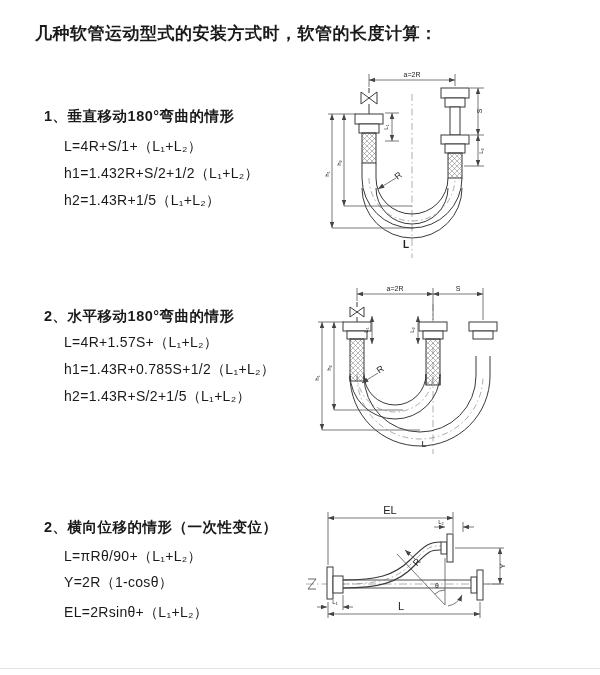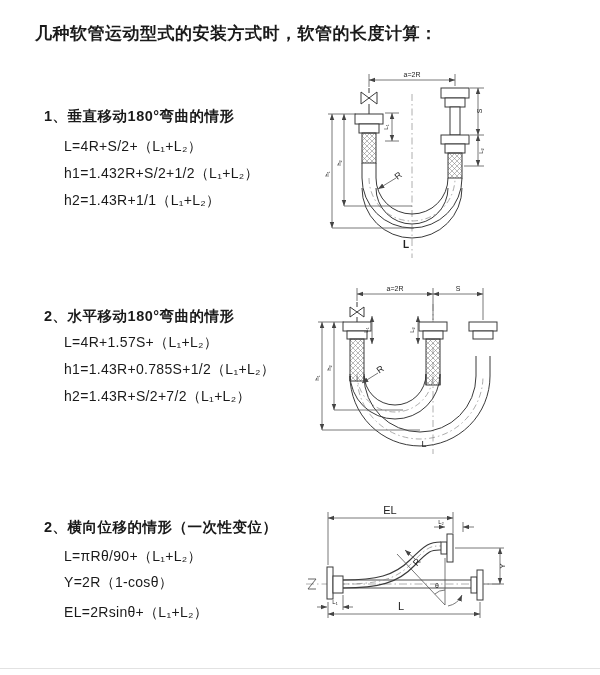--- a/index.html
+++ b/index.html
@@ -22,28 +22,28 @@
   .dimtxt-s{font-size:6px;}
   .biglab{font-size:11px;}
   .page-edge{position:absolute;left:0;top:668px;width:600px;height:0;border-top:1px solid #e2e2e2;}
 </style>
 </head>
 <body>
 
 <div class="page-title">几种软管运动型式的安装方式时，软管的长度计算：</div>
 
 <div class="sec-heading" style="top:107px;text-align:center;">1、垂直移动180°弯曲的情形</div>
-<div class="formula" style="top:138px;">L=4R+S/2+（L₁+L₂）</div>
+<div class="formula" style="top:138px;">L=4R+S/1+（L₁+L₂）</div>
 <div class="formula" style="top:165px;">h1=1.432R+S/2+1/2（L₁+L₂）</div>
-<div class="formula" style="top:192px;">h2=1.43R+1/1（L₁+L₂）</div>
+<div class="formula" style="top:192px;">h2=1.43R+1/5（L₁+L₂）</div>
 
 <div class="sec-heading" style="top:307px;">2、水平移动180°弯曲的情形</div>
 <div class="formula" style="top:334px;">L=4R+1.57S+（L₁+L₂）</div>
 <div class="formula" style="top:361px;">h1=1.43R+0.785S+1/2（L₁+L₂）</div>
-<div class="formula" style="top:388px;">h2=1.43R+S/2+7/2（L₁+L₂）</div>
+<div class="formula" style="top:388px;">h2=1.43R+S/2+1/5（L₁+L₂）</div>
 
 <div class="sec-heading" style="top:518px;">2、横向位移的情形（一次性变位）</div>
 <div class="formula" style="top:548px;">L=πRθ/90+（L₁+L₂）</div>
 <div class="formula" style="top:574px;">Y=2R（1-cosθ）</div>
 <div class="formula" style="top:604px;">EL=2Rsinθ+（L₁+L₂）</div>
 
 <svg class="diagram" style="left:312px;top:66px;" width="280" height="195" viewBox="0 0 280 195">
   <defs>
     <marker id="ar1" markerWidth="9" markerHeight="8" refX="8" refY="3" orient="auto-start-reverse">
       <path d="M0,0 L8,3 L0,6 Z" fill="#444"></path>

